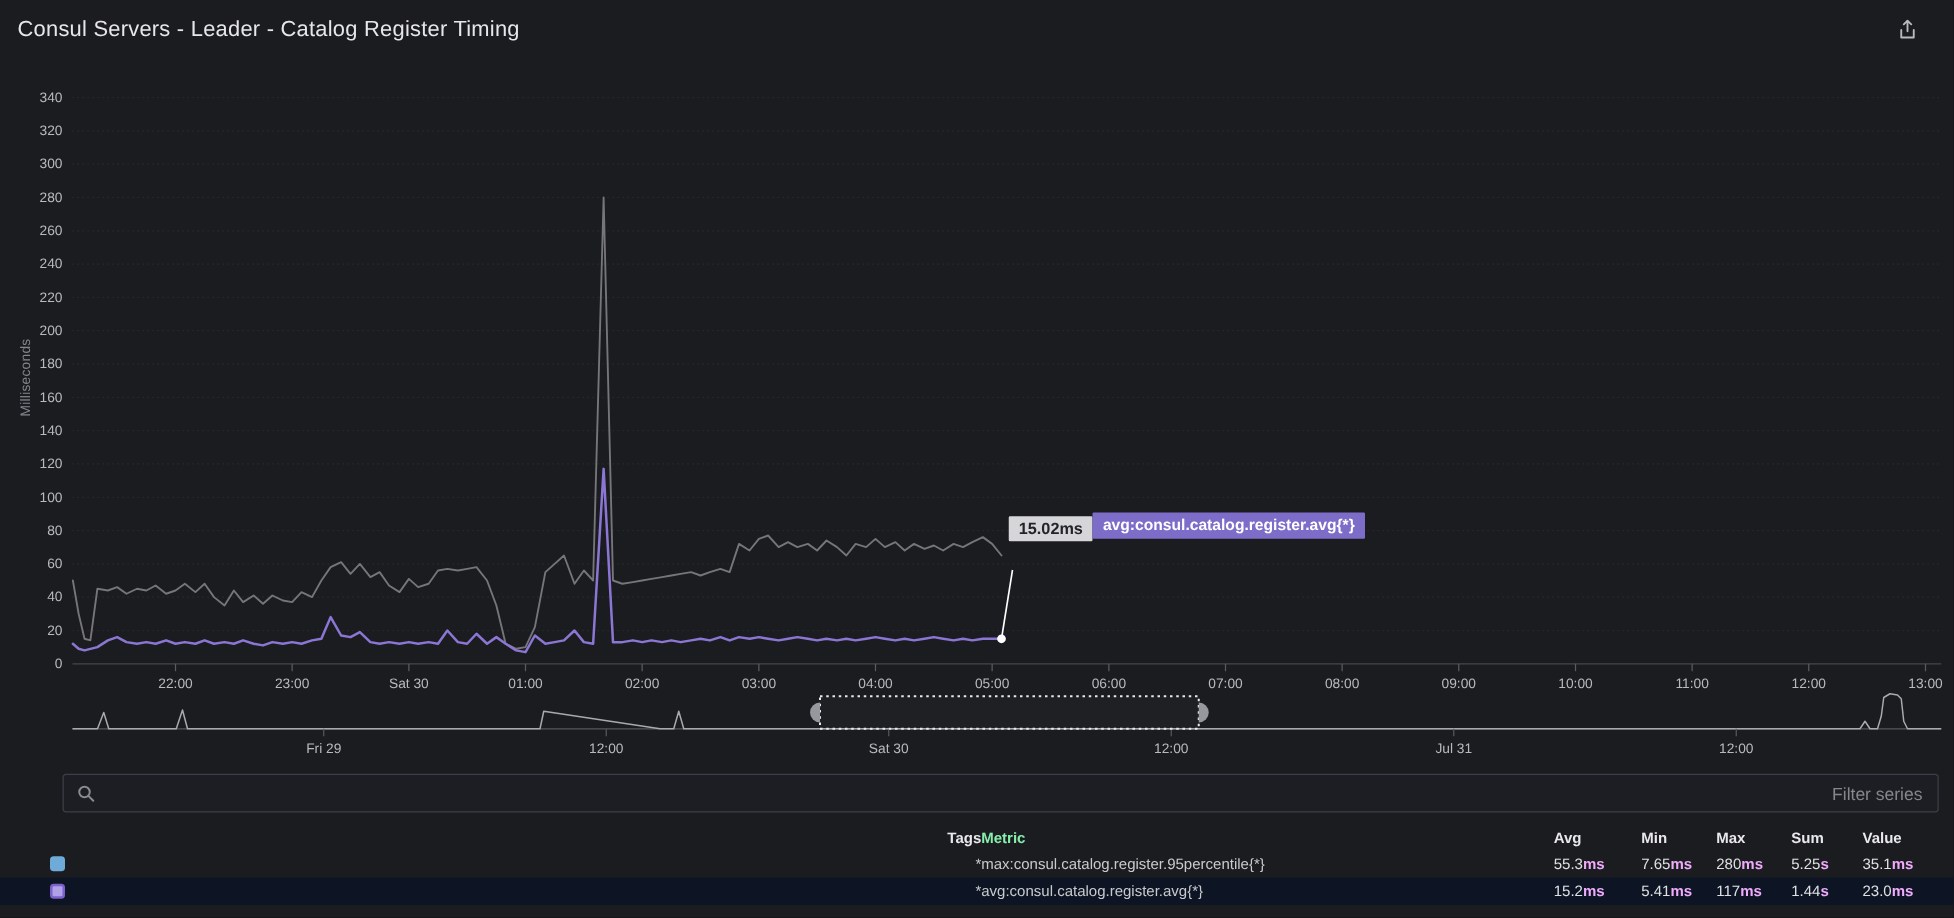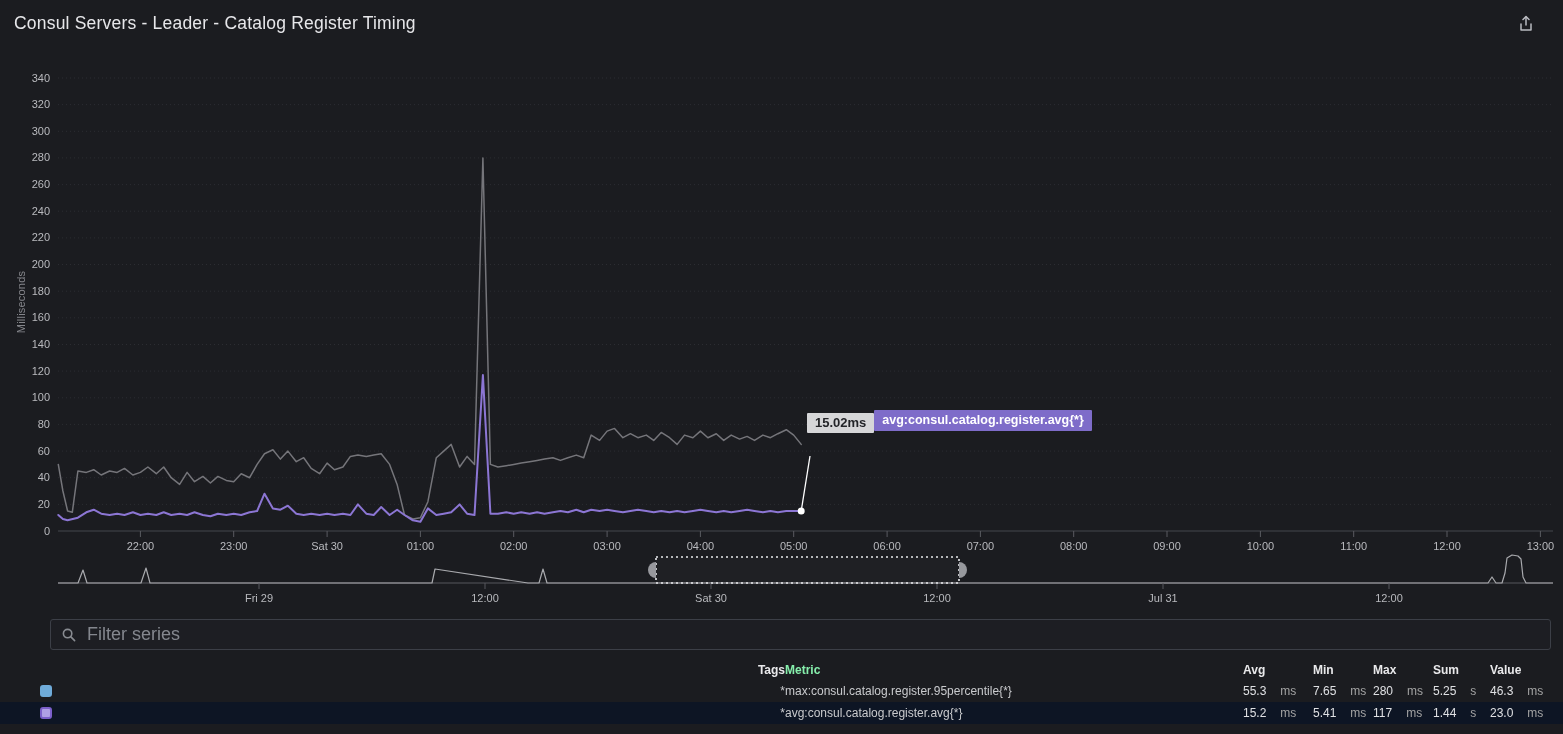--- a/index.html
+++ b/index.html
@@ -36,39 +36,39 @@
     font-weight:700;padding:2px 8px 3px 8px;border-radius:1px;white-space:nowrap;clear:both;
   }
   
   .filter-bar{
     position:absolute;left:50px;top:619px;width:1501px;height:31px;box-sizing:border-box;
     background:#1d1e23;border:1px solid #3c3f47;border-radius:3px;
     display:flex;align-items:center;padding:0 10px;gap:8px;
   }
   .filter-bar input{
     flex:1;background:transparent;border:none;outline:none;color:#14b8a6;
-    font-size:18px;font-family:"Liberation Sans",sans-serif;
+    font-size:14px;font-family:"Liberation Sans",sans-serif;text-align:right;
   }
   .filter-bar input::placeholder{color:#84878e;}
   
   .table{position:absolute;left:0;top:659px;right:0;}
   .trow{
     display:grid;height:22px;align-items:center;
     grid-template-columns:28px 27px 730px 458px 70px 60px 60px 57px 58px;
     font-size:12px;
   }
   .trow.thead{height:21px;font-weight:700;color:#e9e9eb;}
   .trow.hl{background:#0d1524;}
   .c-pad{height:1px;}
   .c-tags{text-align:right;}
   .c-metric{color:#c9cacd;overflow:hidden;white-space:nowrap;}
   .thead .c-metric{color:#86efac;}
   .c-num{text-align:left;white-space:nowrap;}
   .c-num .n{color:#dfe0e3;}
-  .c-num .u{color:#a3a3a3;margin-left:14px;}
+  .c-num .u{color:#f0abfc;margin-left:0;font-weight:bold;}
   .swatch{
     display:inline-block;width:12px;height:12px;border-radius:3px;border:2px solid transparent;
     box-sizing:border-box;vertical-align:middle;margin-top:-2px;
   }
   .c-swatch{text-align:right;padding-right:3px;}
 </style>
 </head>
 <body>
 
 <div class="app">
@@ -216,21 +216,21 @@
     <div id="rows">
         <div class="trow">
           <div class="c-pad"></div>
           <div class="c-swatch"><span class="swatch" style="background:#6fabd9;border-color:#6fabd9"></span></div>
           <div class="c-tags">*</div>
           <div class="c-metric">max:consul.catalog.register.95percentile{*}</div>
           <div class="c-num"><span class="n">55.3</span><span class="u">ms</span></div>
           <div class="c-num"><span class="n">7.65</span><span class="u">ms</span></div>
           <div class="c-num"><span class="n">280</span><span class="u">ms</span></div>
           <div class="c-num"><span class="n">5.25</span><span class="u">s</span></div>
-          <div class="c-num"><span class="n">46.3</span><span class="u">ms</span></div>
+          <div class="c-num"><span class="n">35.1</span><span class="u">ms</span></div>
         </div>
         <div class="trow hl">
           <div class="c-pad"></div>
           <div class="c-swatch"><span class="swatch" style="background:#b0a0e6;border-color:#7c60cb"></span></div>
           <div class="c-tags">*</div>
           <div class="c-metric">avg:consul.catalog.register.avg{*}</div>
           <div class="c-num"><span class="n">15.2</span><span class="u">ms</span></div>
           <div class="c-num"><span class="n">5.41</span><span class="u">ms</span></div>
           <div class="c-num"><span class="n">117</span><span class="u">ms</span></div>
           <div class="c-num"><span class="n">1.44</span><span class="u">s</span></div>

